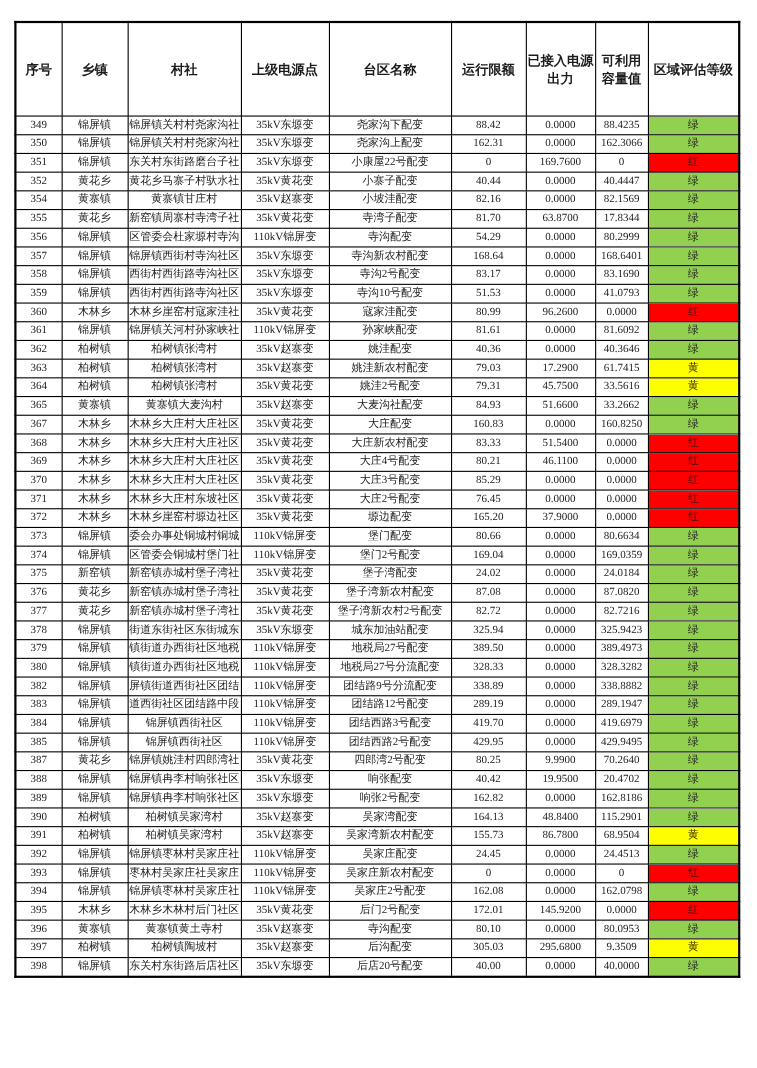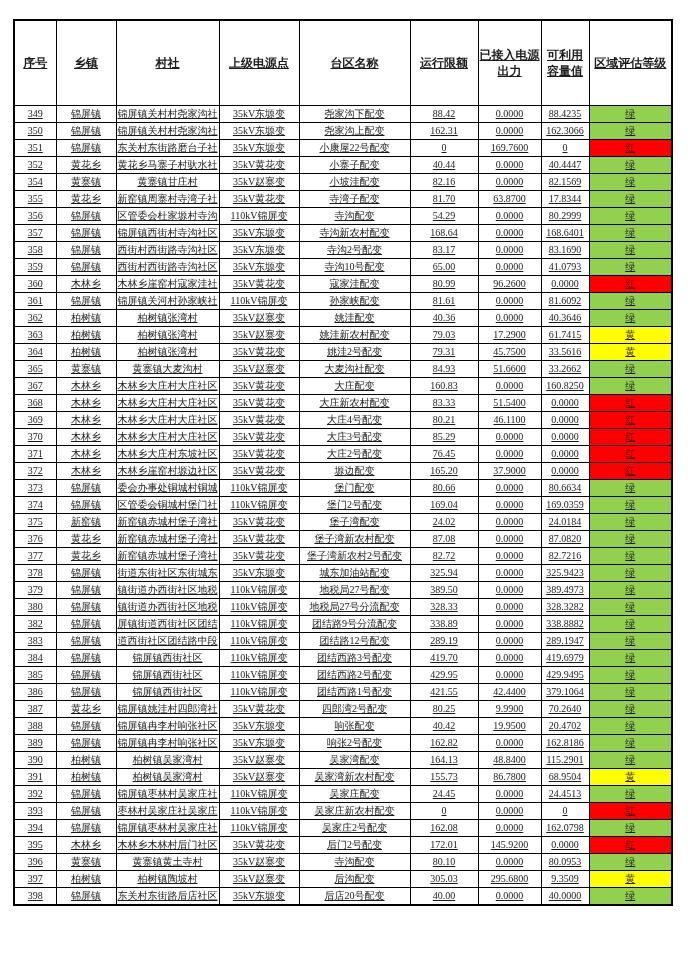--- a/index.html
+++ b/index.html
@@ -10,21 +10,20 @@
     color: #1c1c1c;
   }
   .sheet {
     position: absolute;
     left: 13px; top: 19px;
   }
   table.grid {
     border-collapse: collapse;
     table-layout: fixed;
     border: 2px solid #000;
-    text-decoration: underline;
   }
   .grid th, .grid td {
     border: 1px solid #000;
     padding: 0 1px;
     text-align: center;
     vertical-align: middle;
     overflow: hidden;
   }
   .grid th {
     height: 84px;
@@ -180,21 +179,21 @@
     <td class="clip">0.0000</td>
     <td class="clip">83.1690</td>
     <td class="clip level" style="background: rgb(146, 208, 80); color: rgb(31, 31, 31);">绿</td>
   </tr>
         <tr>
     <td class="clip">359</td>
     <td class="clip">锦屏镇</td>
     <td class="clip">西街村西街路寺沟社区</td>
     <td class="clip">35kV东塬变</td>
     <td class="clip">寺沟10号配变</td>
-    <td class="clip">65.00</td>
+    <td class="clip">51.53</td>
     <td class="clip">0.0000</td>
     <td class="clip">41.0793</td>
     <td class="clip level" style="background: rgb(146, 208, 80); color: rgb(31, 31, 31);">绿</td>
   </tr>
         <tr>
     <td class="clip">360</td>
     <td class="clip">木林乡</td>
     <td class="clip">木林乡崖窑村寇家洼社</td>
     <td class="clip">35kV黄花变</td>
     <td class="clip">寇家洼配变</td>
@@ -450,31 +449,20 @@
     <td class="clip">锦屏镇</td>
     <td class="clip">锦屏镇西街社区</td>
     <td class="clip">110kV锦屏变</td>
     <td class="clip">团结西路2号配变</td>
     <td class="clip">429.95</td>
     <td class="clip">0.0000</td>
     <td class="clip">429.9495</td>
     <td class="clip level" style="background: rgb(146, 208, 80); color: rgb(31, 31, 31);">绿</td>
   </tr>
         <tr>
-    <td class="clip">386</td>
-    <td class="clip">锦屏镇</td>
-    <td class="clip">锦屏镇西街社区</td>
-    <td class="clip">110kV锦屏变</td>
-    <td class="clip">团结西路1号配变</td>
-    <td class="clip">421.55</td>
-    <td class="clip">42.4400</td>
-    <td class="clip">379.1064</td>
-    <td class="clip level" style="background: rgb(146, 208, 80); color: rgb(31, 31, 31);">绿</td>
-  </tr>
-        <tr>
     <td class="clip">387</td>
     <td class="clip">黄花乡</td>
     <td class="clip">锦屏镇姚洼村四郎湾社</td>
     <td class="clip">35kV黄花变</td>
     <td class="clip">四郎湾2号配变</td>
     <td class="clip">80.25</td>
     <td class="clip">9.9900</td>
     <td class="clip">70.2640</td>
     <td class="clip level" style="background: rgb(146, 208, 80); color: rgb(31, 31, 31);">绿</td>
   </tr>

